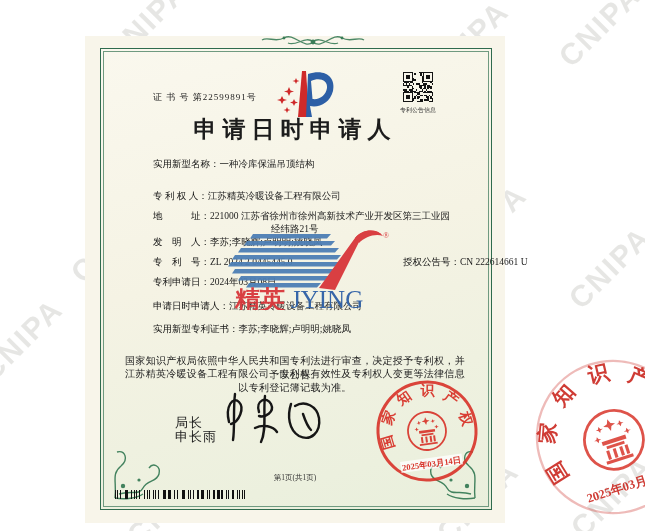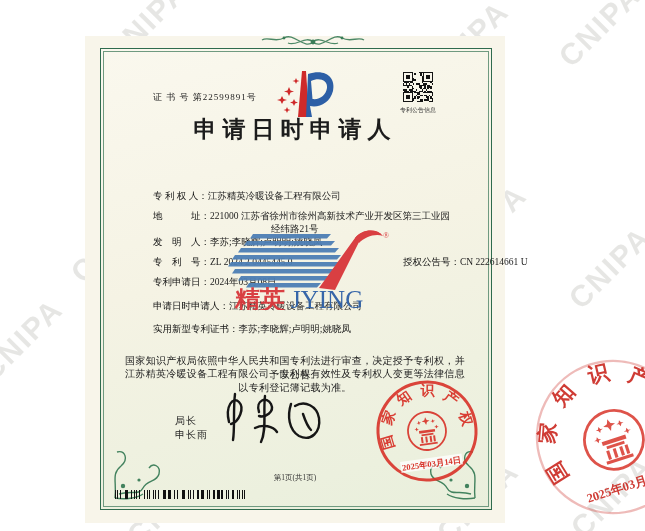--- a/index.html
+++ b/index.html
@@ -21,21 +21,21 @@
   .title{position:absolute;left:0;top:78px;width:100%;text-align:center;
          font-size:23px;font-weight:bold;letter-spacing:6px;}
   .qr{position:absolute;left:318px;top:36px;width:30px;height:30px;}
   .qr-caption{position:absolute;left:306px;top:70px;width:54px;text-align:center;font-size:6px;color:#333;}
   .cnipa-logo{position:absolute;left:187px;top:32px;}
   .row{position:absolute;left:68px;width:340px;font-size:9.5px;white-space:nowrap;}
   .row .lab{color:#111;}
   .row .col2{position:absolute;left:250px;top:0;}
   .addr2{position:absolute;left:118px;}
   .legal{position:absolute;left:40px;width:340px;text-align:center;font-size:10px;color:#222;letter-spacing:.3px;}
-  .signer{position:absolute;left:90px;font-size:10px;letter-spacing:1px;}
+  .signer{position:absolute;left:90px;font-size:13px;letter-spacing:1px;}
   .signature{position:absolute;left:130px;top:352px;}
   .seal{position:absolute;left:287px;top:340px;}
   .page-note{position:absolute;left:0;top:437px;width:100%;text-align:center;font-size:7.5px;color:#333;}
   .barcode{position:absolute;left:30px;top:454px;width:152px;height:9px;display:flex;align-items:stretch;}
   .barcode div{background:#111;}
   .brand{position:absolute;left:138px;top:192px;opacity:.95;}
   .flourish{position:absolute;}
   .top-orn{position:absolute;left:175px;top:-9px;}
   .back-stamp{position:absolute;left:528px;top:352px;transform:rotate(-18deg);opacity:.92;}
 </style>
@@ -334,20 +334,23 @@
         <rect x="15" y="1" width="5" height="5" fill="#f8f5ea"></rect>
         <rect x="16" y="2" width="3" height="3" fill="#141414"></rect>
         <rect x="0" y="14" width="7" height="7" fill="#141414"></rect>
         <rect x="1" y="15" width="5" height="5" fill="#f8f5ea"></rect>
         <rect x="2" y="16" width="3" height="3" fill="#141414"></rect>
       </svg>
     <div class="qr-caption">专利公告信息</div>
 
     <div class="title">申请日时申请人</div>
 
+    <div class="row" style="top:122px">
+      <span class="lab">实用新型名称：</span><span>一种冷库保温吊顶结构</span>
+    </div>
     <div class="row" style="top:154px">
       <span class="lab">专 利 权 人：</span><span>江苏精英冷暖设备工程有限公司</span>
     </div>
     <div class="row" style="top:174px">
       <span class="lab">地　　　址：</span><span>221000 江苏省徐州市徐州高新技术产业开发区第三工业园</span>
       <span class="addr2" style="top:13px">经纬路21号</span>
     </div>
     <div class="row" style="top:200px">
       <span class="lab">发　明　人：</span><span>李苏;李晓辉;卢明明;姚晓凤</span>
     </div>

